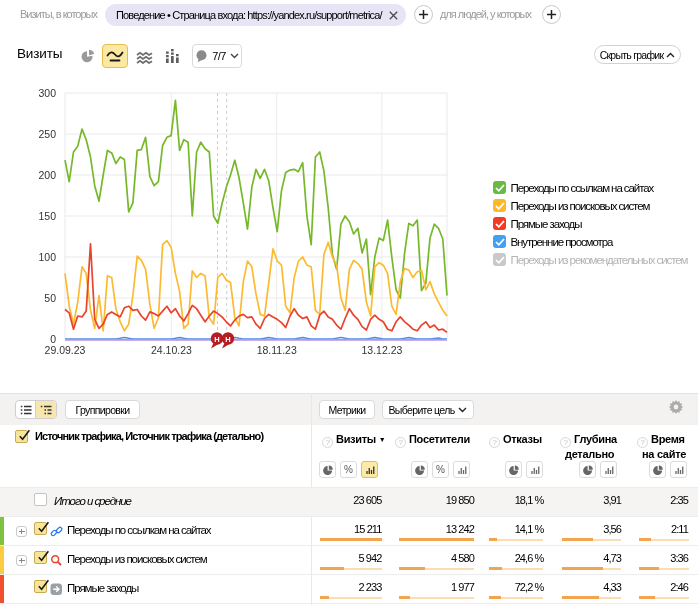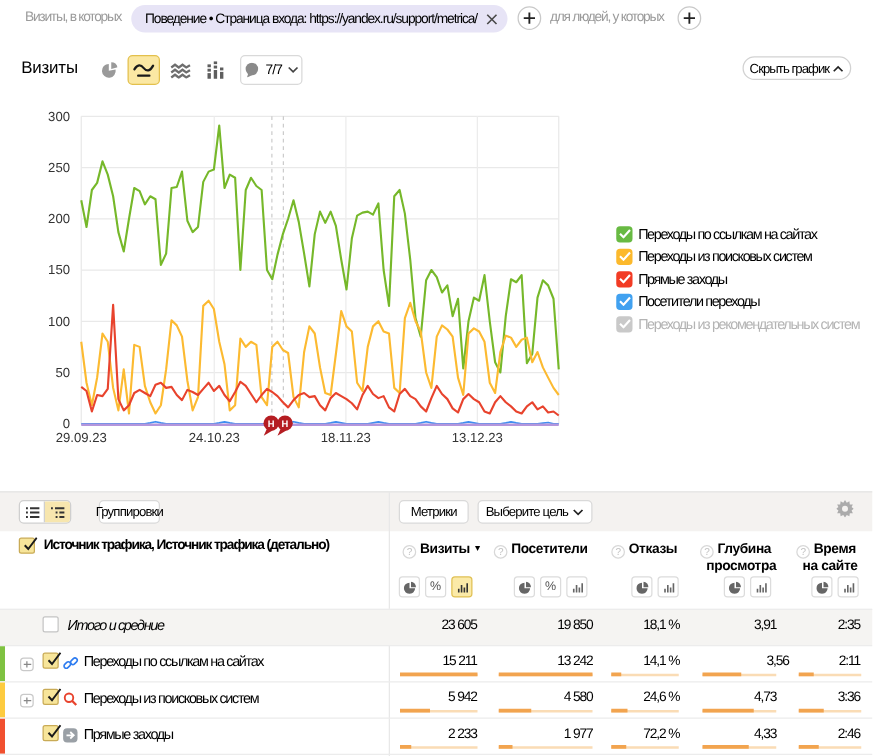--- a/index.html
+++ b/index.html
@@ -143,21 +143,21 @@
 <div class="lrow" style="top:217px;">
     <span class="lbox" style="background:#f23b24"><svg width="10" height="8" viewBox="0 0 10 8">
         <polyline points="1,4 3.8,6.8 9,1" fill="none" stroke="#fff" stroke-width="1.7"></polyline>
       </svg></span>
     <span class="lt">Прямые заходы</span>
   </div>
 <div class="lrow" style="top:235px;">
     <span class="lbox" style="background:#41a1f0"><svg width="10" height="8" viewBox="0 0 10 8">
         <polyline points="1,4 3.8,6.8 9,1" fill="none" stroke="#fff" stroke-width="1.7"></polyline>
       </svg></span>
-    <span class="lt">Посетители переходы</span>
+    <span class="lt">Внутренние просмотра</span>
   </div>
 <div class="lrow" style="top:253px;">
     <span class="lbox" style="background:#c9c9c9"><svg width="10" height="8" viewBox="0 0 10 8">
         <polyline points="1,4 3.8,6.8 9,1" fill="none" stroke="#fff" stroke-width="1.7"></polyline>
       </svg></span>
     <span class="lt" style="color:#b4b4b4;">Переходы из рекомендательных систем</span>
   </div>
 
 <div class="abs" style="left:0; top:393px; width:698px; height:32px; background:#f4f2f0; border-top:1px solid #e3e3e3;"></div>
 <div class="abs" style="left:311px; top:393px; width:1px; height:212px; background:#e8e8e8;"></div>
@@ -181,42 +181,42 @@
           <line x1="0.8" y1="1.5" x2="2.3" y2="1.5"></line>
           <line x1="4" y1="1.5" x2="11.5" y2="1.5"></line>
           <line x1="4.5" y1="5" x2="6" y2="5"></line>
           <line x1="7.5" y1="5" x2="11.5" y2="5"></line>
           <line x1="4.5" y1="8.5" x2="6" y2="8.5"></line>
           <line x1="7.5" y1="8.5" x2="11.5" y2="8.5"></line>
         </g>
       </svg>
   </div>
 </div>
-<div class="btn" style="left:79px; top:400px; width:49px; height:19px;">Группировки</div>
+<div class="btn" style="left:65px; top:400px; width:75px; height:19px;">Группировки</div>
 <div class="btn" style="left:319px; top:400px; width:56px; height:19px;">Метрики</div>
 <div class="btn" style="left:382px; top:400px; width:92px; height:19px;">Выберите цель
 <svg width="9" height="6" viewBox="0 0 9 6" style="margin-left:4px;">
       <polyline points="1,1 4.5,4.5 8,1" fill="none" stroke="#222" stroke-width="1.4"></polyline>
     </svg></div>
 <div class="abs" style="left:669px; top:400px;"><svg width="14" height="14" viewBox="0 0 20 20">
 <path d="M10 0 L12 3 L15 1.5 L15.5 5 L19 5 L17.5 8 L20 10 L17.5 12 L19 15 L15.5 15 L15 18.5 L12 17 L10 20 L8 17 L5 18.5 L4.5 15 L1 15 L2.5 12 L0 10 L2.5 8 L1 5 L4.5 5 L5 1.5 L8 3 Z" fill="#ababab"></path>
 <circle cx="10" cy="10" r="3.4" fill="#f4f2f0"></circle>
     </svg></div>
 
 <div class="cb" style="left:15px; top:430px;">
     <svg class="ck" width="13" height="13" viewBox="0 0 13 13">
       <polyline points="2.8,7.2 5.6,10.2 12.4,1.2" fill="none" stroke="#1a1a1a" stroke-width="1.6"></polyline>
     </svg>
   </div>
 <div class="mh" style="left:35px; top:430px; letter-spacing:-0.9px;">Источник трафика, Источник трафика (детально)</div>
 
 <div class="mh" style="left:322px; top:433px;"><span class="qc">?</span>Визиты <span style="font-size:7px; vertical-align:1px;">▼</span></div>
 <div class="mh" style="left:395px; top:433px;"><span class="qc">?</span>Посетители</div>
 <div class="mh" style="left:489px; top:433px;"><span class="qc">?</span>Отказы</div>
-<div class="mh" style="left:560px; top:433px;"><span class="qc">?</span>Глубина<br><span style="margin-left:5px;">просмотра</span></div>
+<div class="mh" style="left:560px; top:433px;"><span class="qc">?</span>Глубина<br><span style="margin-left:5px;">детально</span></div>
 <div class="mh" style="left:637px; top:433px;"><span class="qc">?</span>Время<br><span style="margin-left:5px;">на сайте</span></div>
 
 <div class="mini" style="left:319px; top:461px;">
     <svg width="10" height="10" viewBox="0 0 20 20">
       <path d="M9.2,11.2 L9.2,2.2 A9 9 0 1 0 18.2,11.2 Z" fill="#666"></path>
       <path d="M11.6,9.4 L11.6,0.9 A8.5 8.5 0 0 1 19.6,9.4 Z" fill="#666"></path>
     </svg>
   </div>
 <div class="mini" style="left:340px; top:461px;">
     <span style="font-size:10px; color:#555;">%</span>
@@ -315,21 +315,21 @@
 <div class="rowtxt" style="left:67px; top:524px;">Переходы по ссылкам на сайтах</div>
 <div class="num" style="right:316.5px; top:523px;">15 211</div>
 <div class="track" style="left:319.5px; top:539px; width:62px;"></div>
 <div class="fill" style="left:319.5px; top:538px; width:62px;"></div>
 <div class="num" style="right:224px; top:523px;">13 242</div>
 <div class="track" style="left:399px; top:539px; width:75px;"></div>
 <div class="fill" style="left:399px; top:538px; width:75px;"></div>
 <div class="num" style="right:154.5px; top:523px;">14,1 %</div>
 <div class="track" style="left:489px; top:539px; width:54px;"></div>
 <div class="fill" style="left:489px; top:538px; width:8px;"></div>
-<div class="num" style="right:67px; top:523px;">3,56</div>
+<div class="num" style="right:77px; top:523px;">3,56</div>
 <div class="track" style="left:562px; top:539px; width:59px;"></div>
 <div class="fill" style="left:562px; top:538px; width:31px;"></div>
 <div class="num" style="right:10px; top:523px;">2:11</div>
 <div class="track" style="left:638.5px; top:539px; width:50px;"></div>
 <div class="fill" style="left:638.5px; top:538px; width:12px;"></div>
 <div class="abs" style="left:0; top:545px; width:698px; height:1px; background:#ececec;"></div>
 <div class="abs" style="left:0; top:546px; width:4px; height:28px; background:#fdcb3f;"></div>
 <div class="plus" style="left:16px; top:555px;"></div>
 <div class="cb" style="left:34px; top:551px;">
     <svg class="ck" width="13" height="13" viewBox="0 0 13 13">

